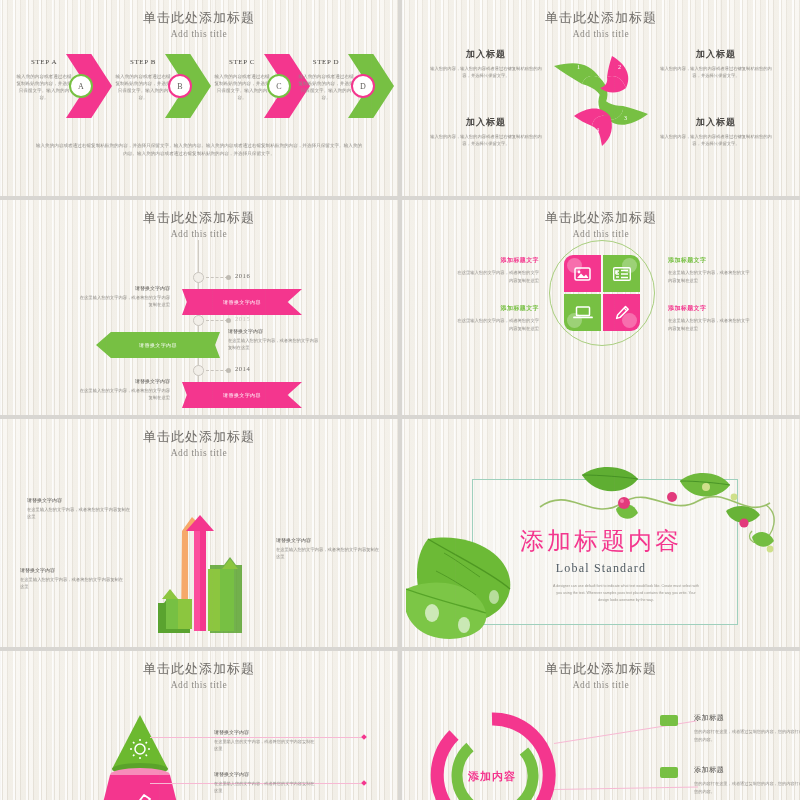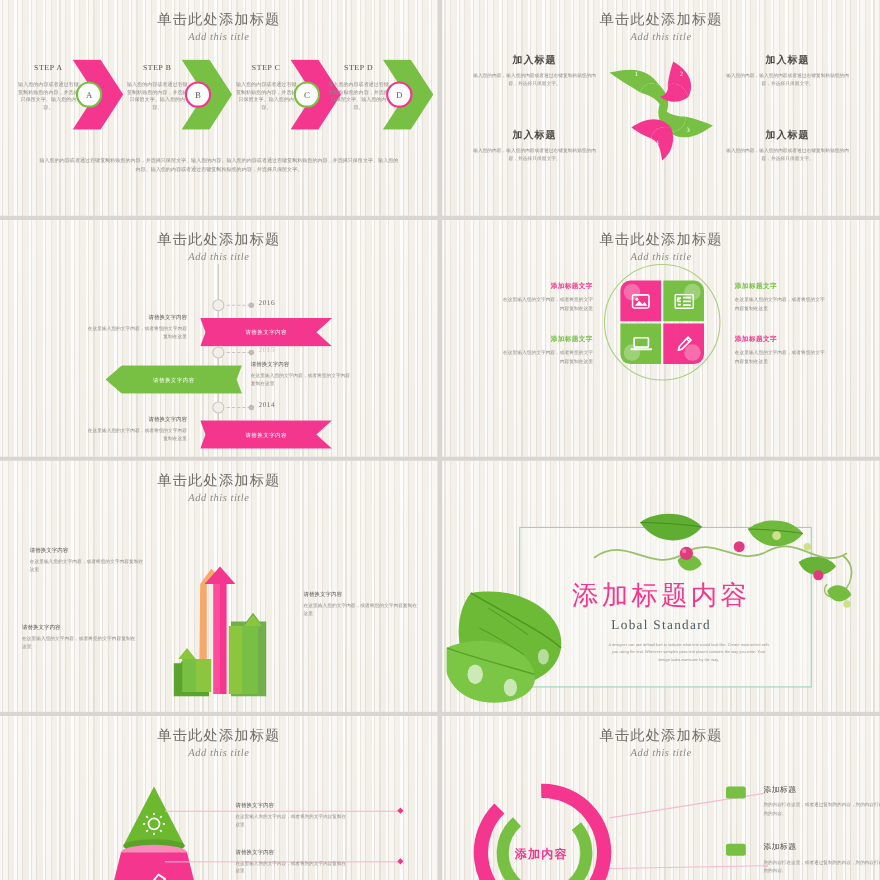--- a/index.html
+++ b/index.html
@@ -45,21 +45,21 @@
   }
 
   
   .hdr { position:absolute; left:0; right:0; top:10px; text-align:center; z-index:5;}
   .hdr .cn {
     font-size: 13px; color:#6f6c68; letter-spacing:1px; line-height:16px;
     font-family:"Liberation Sans","DejaVu Sans",sans-serif;
   }
   .hdr .en {
     font-size: 9.5px; color:#8d8a85; line-height:14px; margin-top:1px;
-    font-family:"Liberation Serif","DejaVu Serif",serif; letter-spacing:.5px;font-style:italic;
+    font-family:"Liberation Serif","DejaVu Serif",serif; letter-spacing:.5px;
   }
   .blurb { color:#8e8b86; line-height:1.55; }
   .t-cn { font-size:4.6px; }
 
   
   .steps { position:absolute; inset:0; }
   .step {
     position:absolute; top:50px; width:98px; height:72px;
   }
   .step .lbl {

